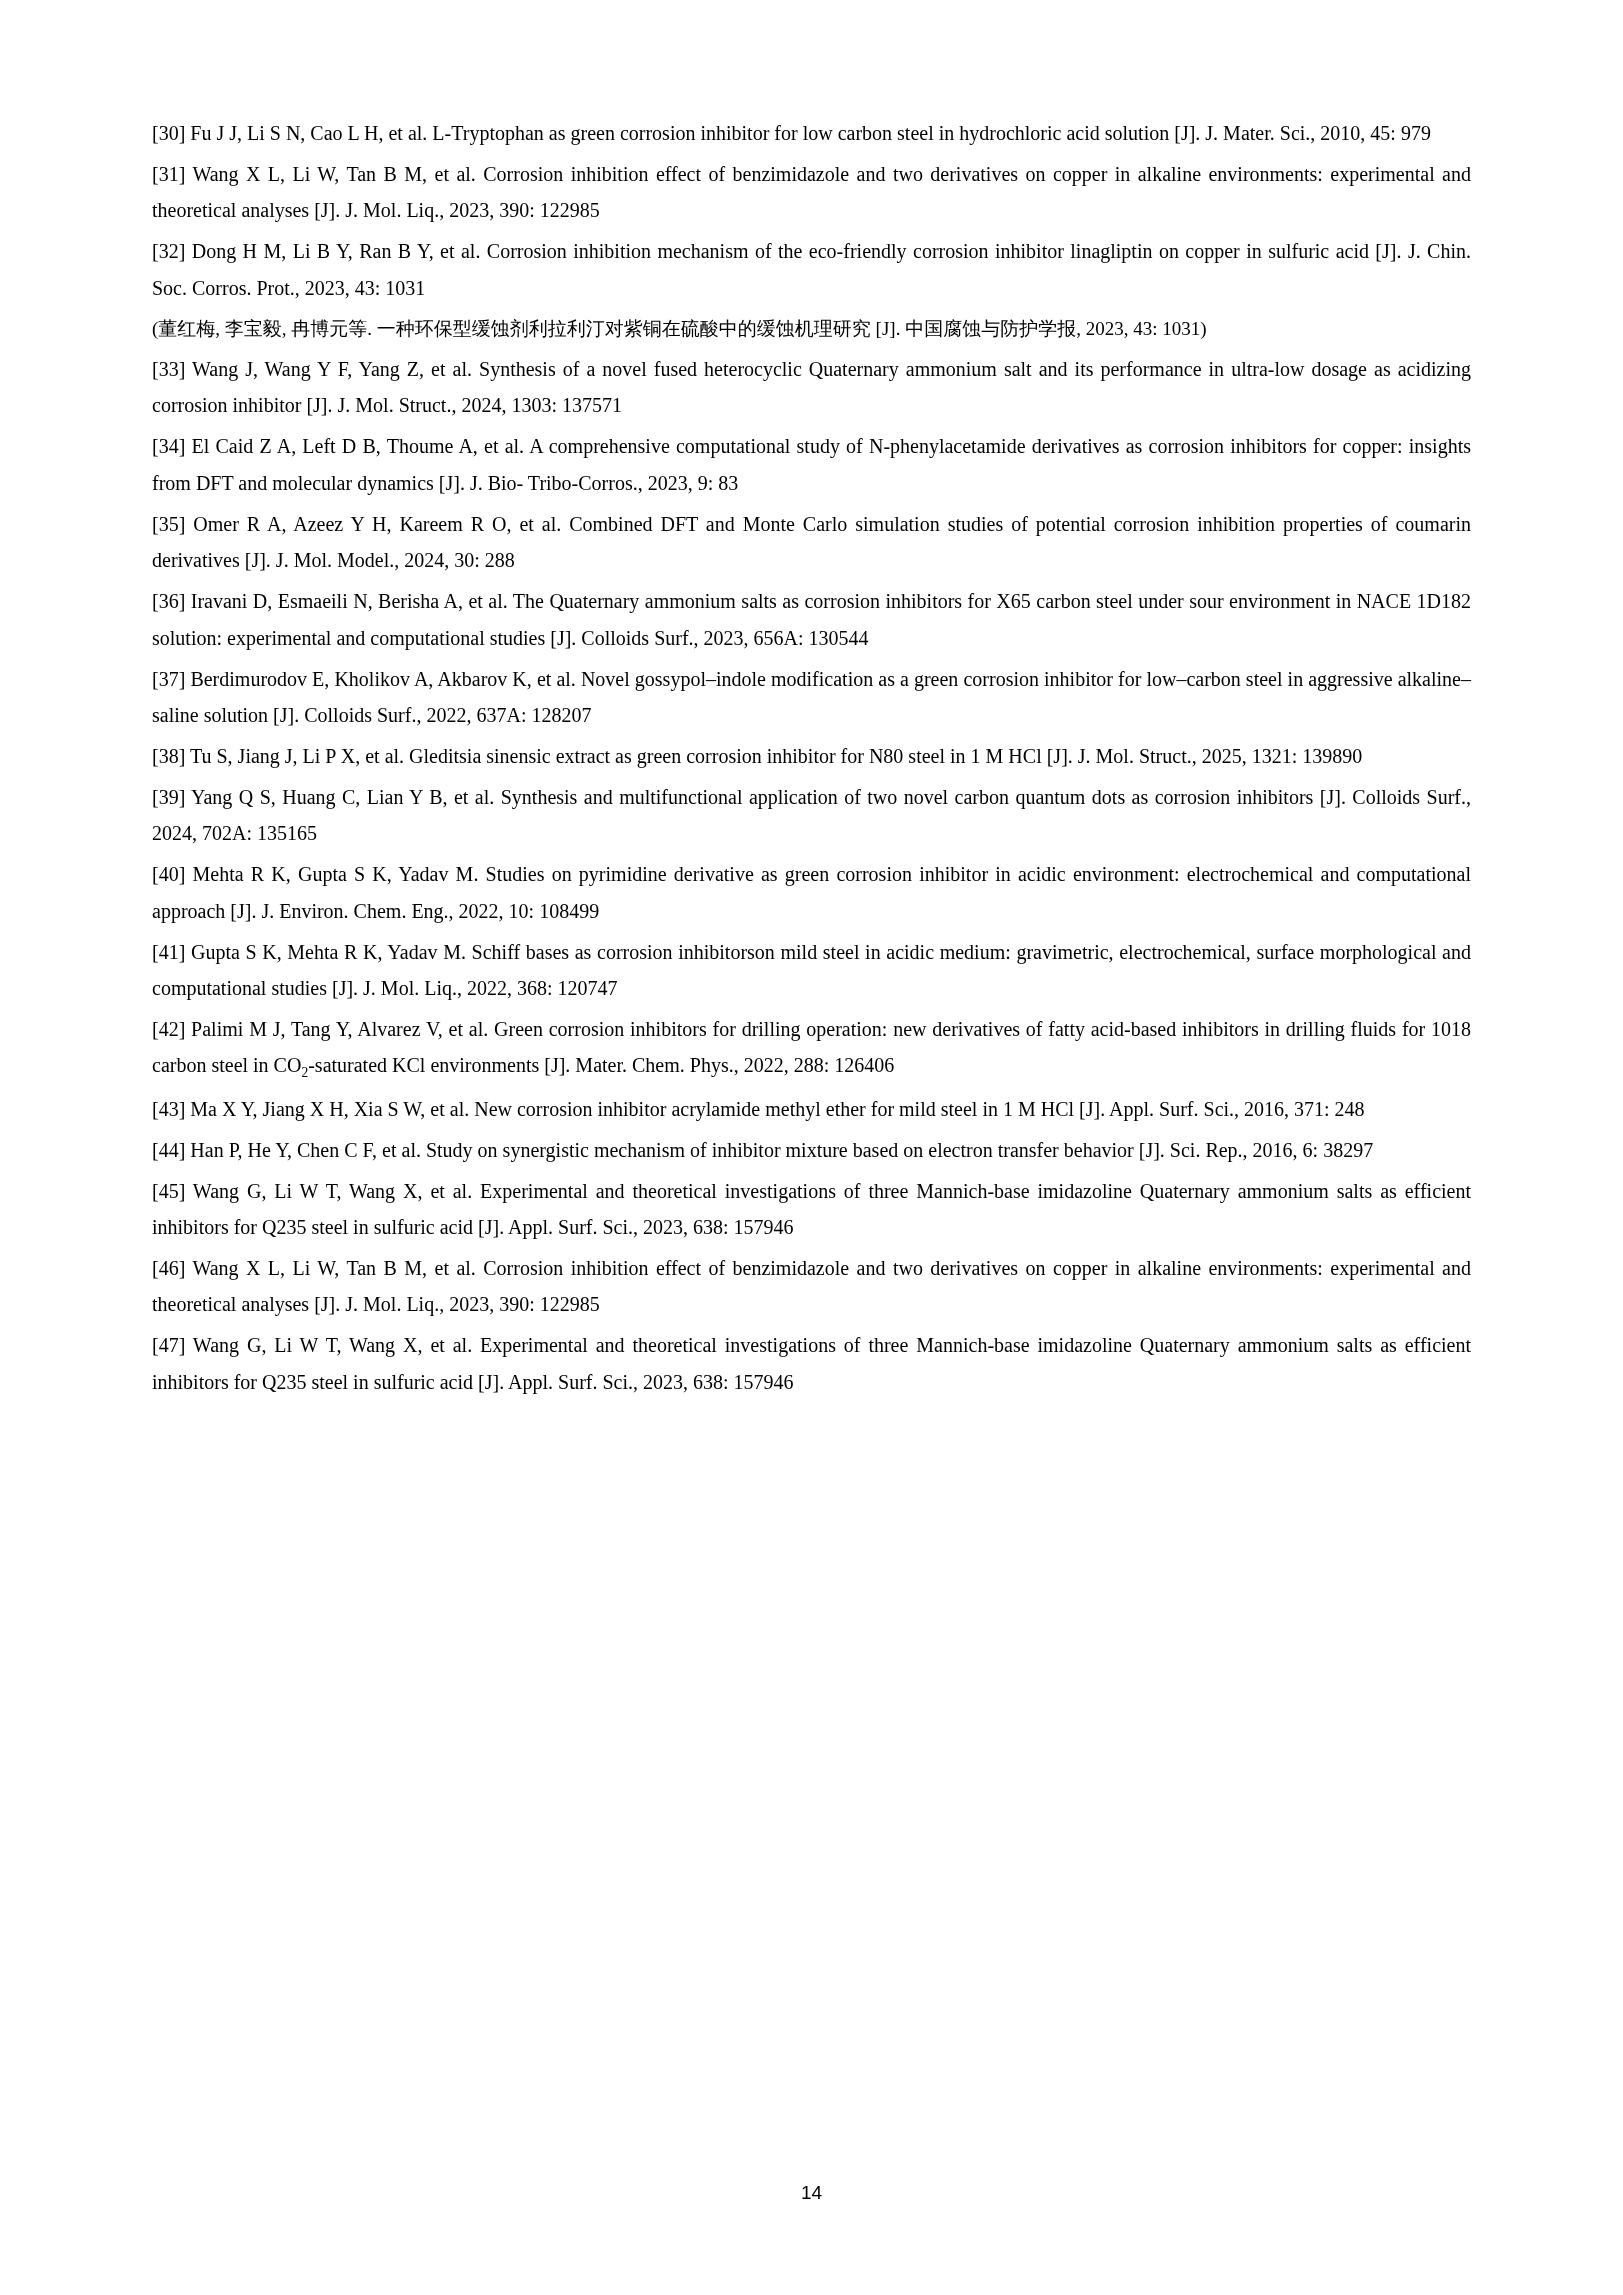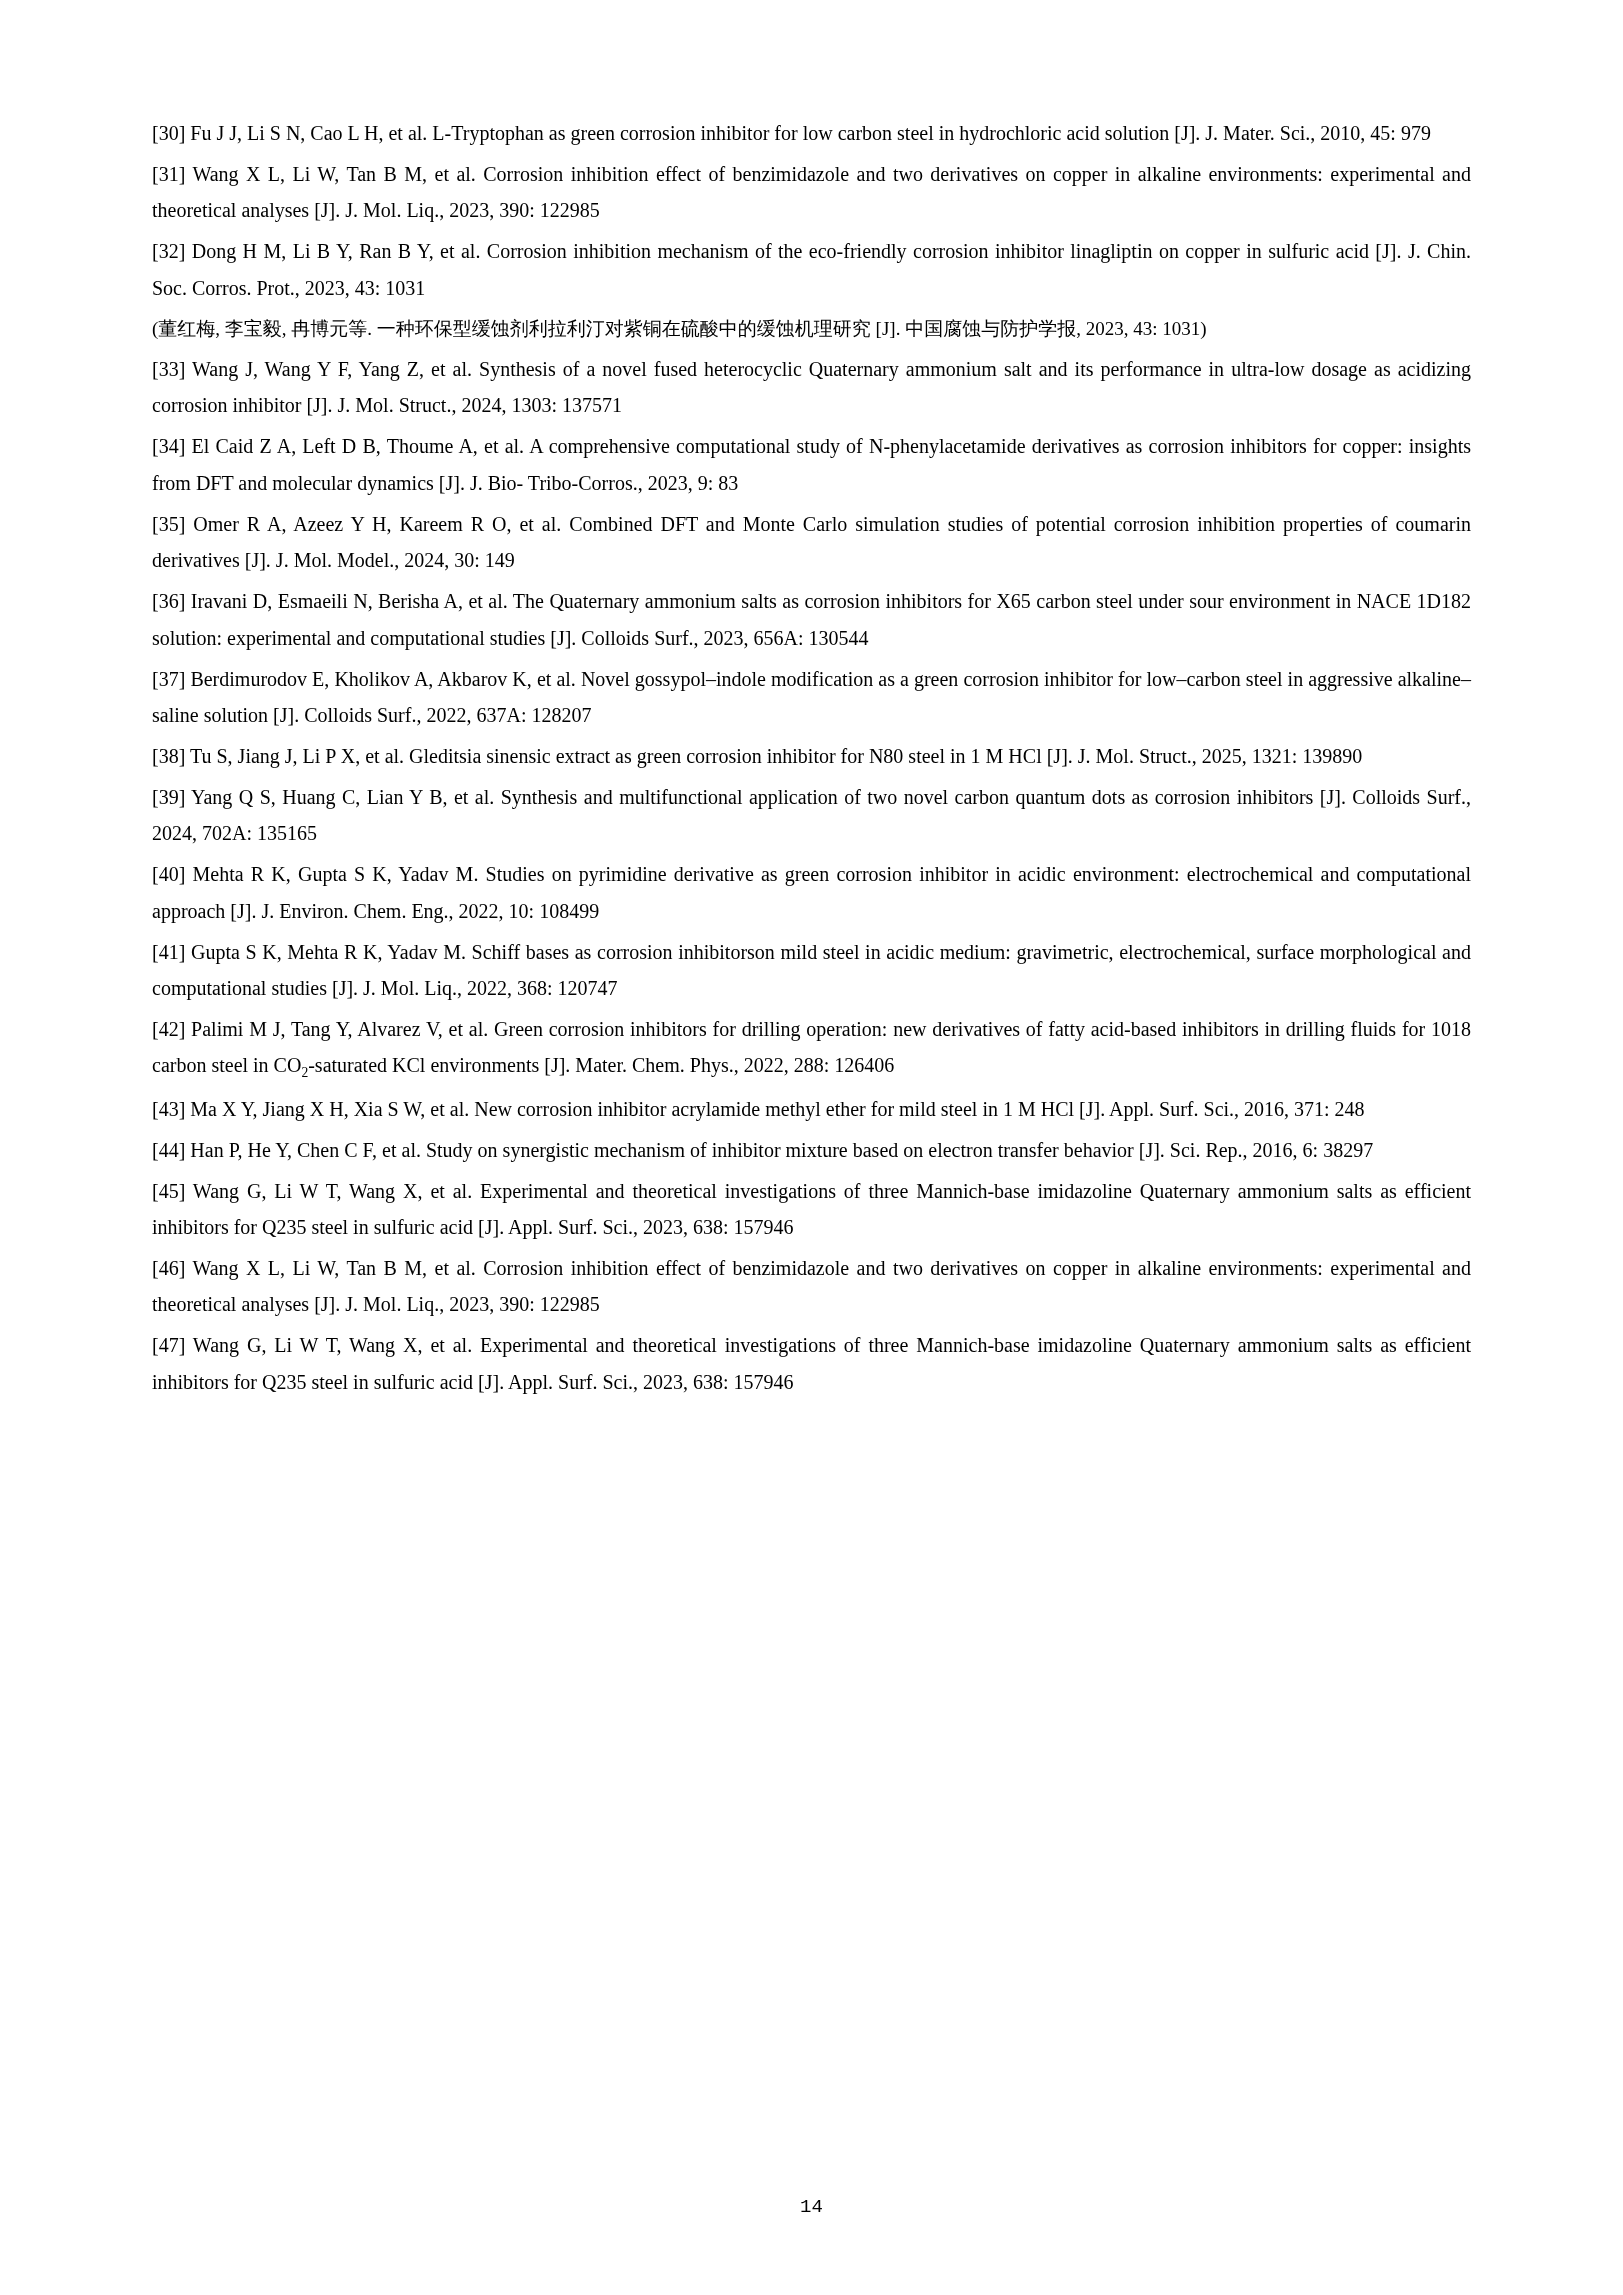--- a/index.html
+++ b/index.html
@@ -33,43 +33,43 @@
   }
   .ref.cn {
     font-family: Liberation Serif, serif;
     font-size: 19px;
     line-height: 1.88;
   }
   .page-number {
     position: absolute;
     left: 0;
     right: 0;
-    bottom: 77px;
+    bottom: 91px;
     text-align: center;
     font-size: 19px;
-    font-family: Liberation Mono, monospace;
+    font-family: Liberation Sans, sans-serif;
   }
   sub {
     font-size: 0.68em;
     vertical-align: sub;
   }
 </style>
 </head>
 <body>
 
 <div class="page">
 
   <div class="refs">
     <p class="ref">[30] Fu J J, Li S N, Cao L H, et al. L-Tryptophan as green corrosion inhibitor for low carbon steel in hydrochloric acid solution [J]. J. Mater. Sci., 2010, 45: 979</p>
     <p class="ref">[31] Wang X L, Li W, Tan B M, et al. Corrosion inhibition effect of benzimidazole and two derivatives on copper in alkaline environments: experimental and theoretical analyses [J]. J. Mol. Liq., 2023, 390: 122985</p>
     <p class="ref">[32] Dong H M, Li B Y, Ran B Y, et al. Corrosion inhibition mechanism of the eco-friendly corrosion inhibitor linagliptin on copper in sulfuric acid [J]. J. Chin. Soc. Corros. Prot., 2023, 43: 1031</p>
     <p class="ref cn">(董红梅, 李宝毅, 冉博元等. 一种环保型缓蚀剂利拉利汀对紫铜在硫酸中的缓蚀机理研究 [J]. 中国腐蚀与防护学报, 2023, 43: 1031)</p>
     <p class="ref">[33] Wang J, Wang Y F, Yang Z, et al. Synthesis of a novel fused heterocyclic Quaternary ammonium salt and its performance in ultra-low dosage as acidizing corrosion inhibitor [J]. J. Mol. Struct., 2024, 1303: 137571</p>
     <p class="ref">[34] El Caid Z A, Left D B, Thoume A, et al. A comprehensive computational study of N-phenylacetamide derivatives as corrosion inhibitors for copper: insights from DFT and molecular dynamics [J]. J. Bio- Tribo-Corros., 2023, 9: 83</p>
-    <p class="ref">[35] Omer R A, Azeez Y H, Kareem R O, et al. Combined DFT and Monte Carlo simulation studies of potential corrosion inhibition properties of coumarin derivatives [J]. J. Mol. Model., 2024, 30: 149</p>
+    <p class="ref">[35] Omer R A, Azeez Y H, Kareem R O, et al. Combined DFT and Monte Carlo simulation studies of potential corrosion inhibition properties of coumarin derivatives [J]. J. Mol. Model., 2024, 30: 288</p>
     <p class="ref">[36] Iravani D, Esmaeili N, Berisha A, et al. The Quaternary ammonium salts as corrosion inhibitors for X65 carbon steel under sour environment in NACE 1D182 solution: experimental and computational studies [J]. Colloids Surf., 2023, 656A: 130544</p>
     <p class="ref">[37] Berdimurodov E, Kholikov A, Akbarov K, et al. Novel gossypol–indole modification as a green corrosion inhibitor for low–carbon steel in aggressive alkaline–saline solution [J]. Colloids Surf., 2022, 637A: 128207</p>
     <p class="ref">[38] Tu S, Jiang J, Li P X, et al. Gleditsia sinensic extract as green corrosion inhibitor for N80 steel in 1 M HCl [J]. J. Mol. Struct., 2025, 1321: 139890</p>
     <p class="ref">[39] Yang Q S, Huang C, Lian Y B, et al. Synthesis and multifunctional application of two novel carbon quantum dots as corrosion inhibitors [J]. Colloids Surf., 2024, 702A: 135165</p>
     <p class="ref">[40] Mehta R K, Gupta S K, Yadav M. Studies on pyrimidine derivative as green corrosion inhibitor in acidic environment: electrochemical and computational approach [J]. J. Environ. Chem. Eng., 2022, 10: 108499</p>
     <p class="ref">[41] Gupta S K, Mehta R K, Yadav M. Schiff bases as corrosion inhibitorson mild steel in acidic medium: gravimetric, electrochemical, surface morphological and computational studies [J]. J. Mol. Liq., 2022, 368: 120747</p>
     <p class="ref">[42] Palimi M J, Tang Y, Alvarez V, et al. Green corrosion inhibitors for drilling operation: new derivatives of fatty acid-based inhibitors in drilling fluids for 1018 carbon steel in CO<sub>2</sub>-saturated KCl environments [J]. Mater. Chem. Phys., 2022, 288: 126406</p>
     <p class="ref">[43] Ma X Y, Jiang X H, Xia S W, et al. New corrosion inhibitor acrylamide methyl ether for mild steel in 1 M HCl [J]. Appl. Surf. Sci., 2016, 371: 248</p>
     <p class="ref">[44] Han P, He Y, Chen C F, et al. Study on synergistic mechanism of inhibitor mixture based on electron transfer behavior [J]. Sci. Rep., 2016, 6: 38297</p>
     <p class="ref">[45] Wang G, Li W T, Wang X, et al. Experimental and theoretical investigations of three Mannich-base imidazoline Quaternary ammonium salts as efficient inhibitors for Q235 steel in sulfuric acid [J]. Appl. Surf. Sci., 2023, 638: 157946</p>

